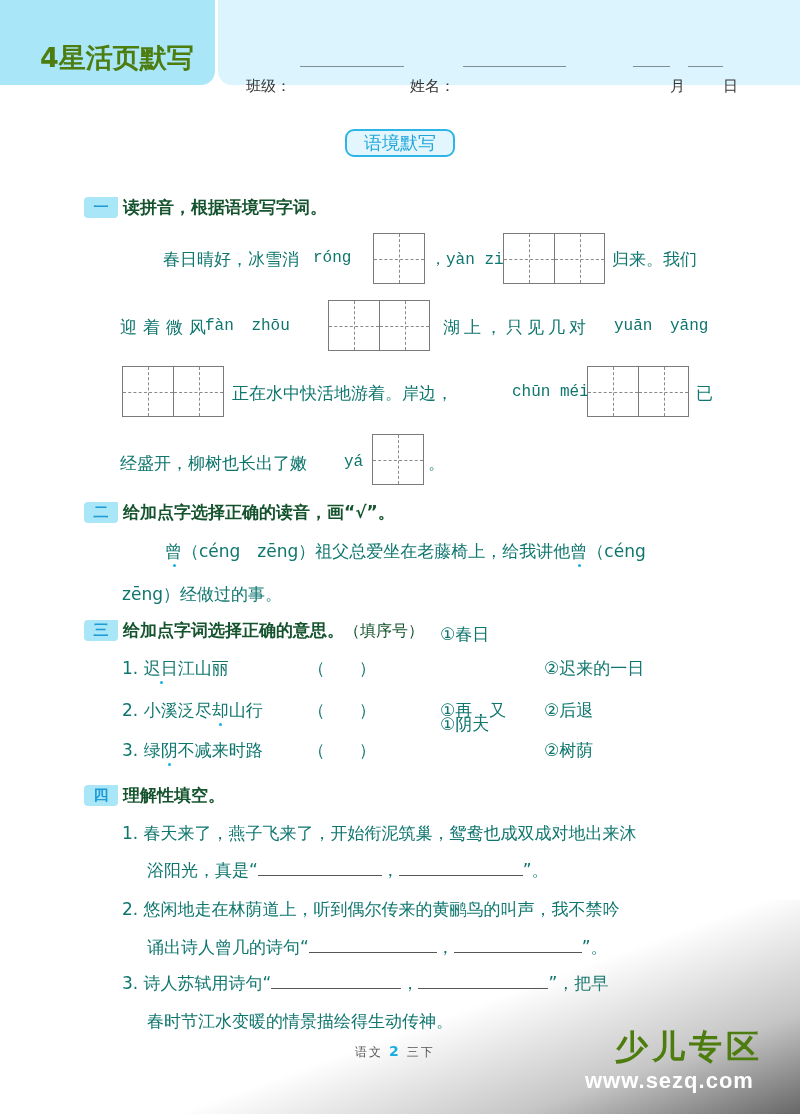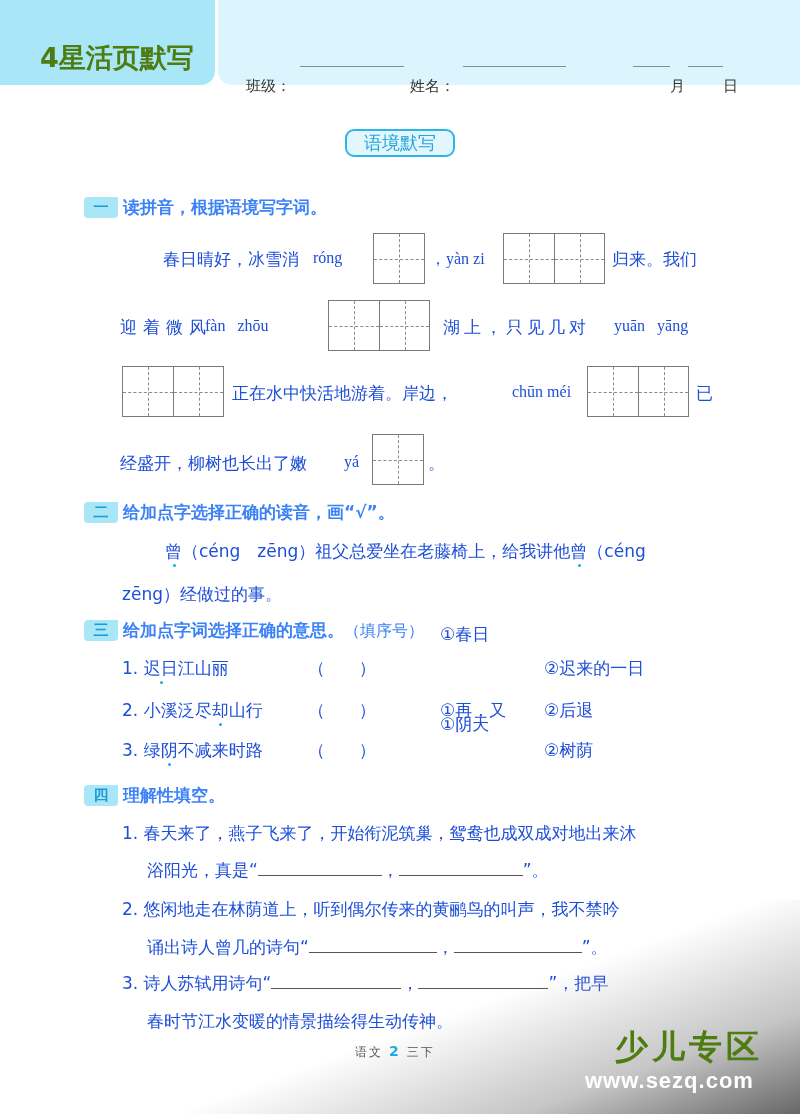--- a/index.html
+++ b/index.html
@@ -28,24 +28,24 @@
     border: 2px solid #2cb5e6; border-radius: 9px; background: #e4f6fd;
     color: #1fa6dc; font-size: 18px; text-align: center; line-height: 24px;
   }
 
   
   .badge {
     position: absolute; width: 34px; height: 21px; background: #a9e6f8;
     border-radius: 4px 0 4px 4px; color: #1c9bd6; font-size: 15px;
     text-align: center; line-height: 21px; font-weight: bold;
   }
-  .q-title { position: absolute; font-size: 17px; font-weight: bold; color: #3b82f6; }
+  .q-title { position: absolute; font-size: 17px; font-weight: bold; color: #14532d; }
 
-  .txt { position: absolute; font-size: 17px; color: #1d4ed8; white-space: nowrap; }
-  .py { font-family: Liberation Serif, serif; font-size: 16px; }
+  .txt { position: absolute; font-size: 17px; color: #0f766e; white-space: nowrap; }
+  .py { font-family: Liberation Mono, monospace; font-size: 16px; }
 
   
   .grid {
     position: absolute; height: 51px; border: 1px solid #7a7a7a; display: flex;
   }
   .cell { position: relative; width: 50px; height: 100%; }
   .cell + .cell { border-left: 1px solid #7a7a7a; }
   .cell::before {
     content: ""; position: absolute; left: 50%; top: 0; bottom: 0;
     border-left: 1px dashed #8a8a8a;

